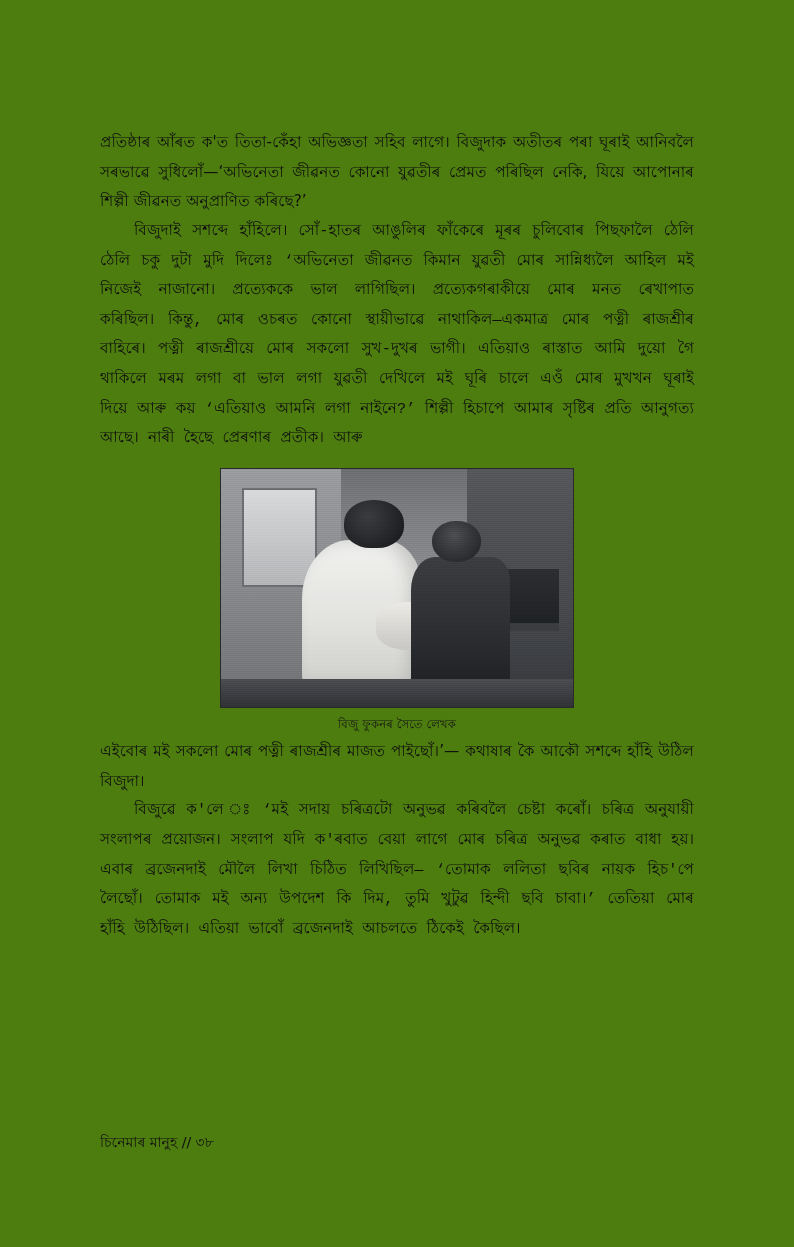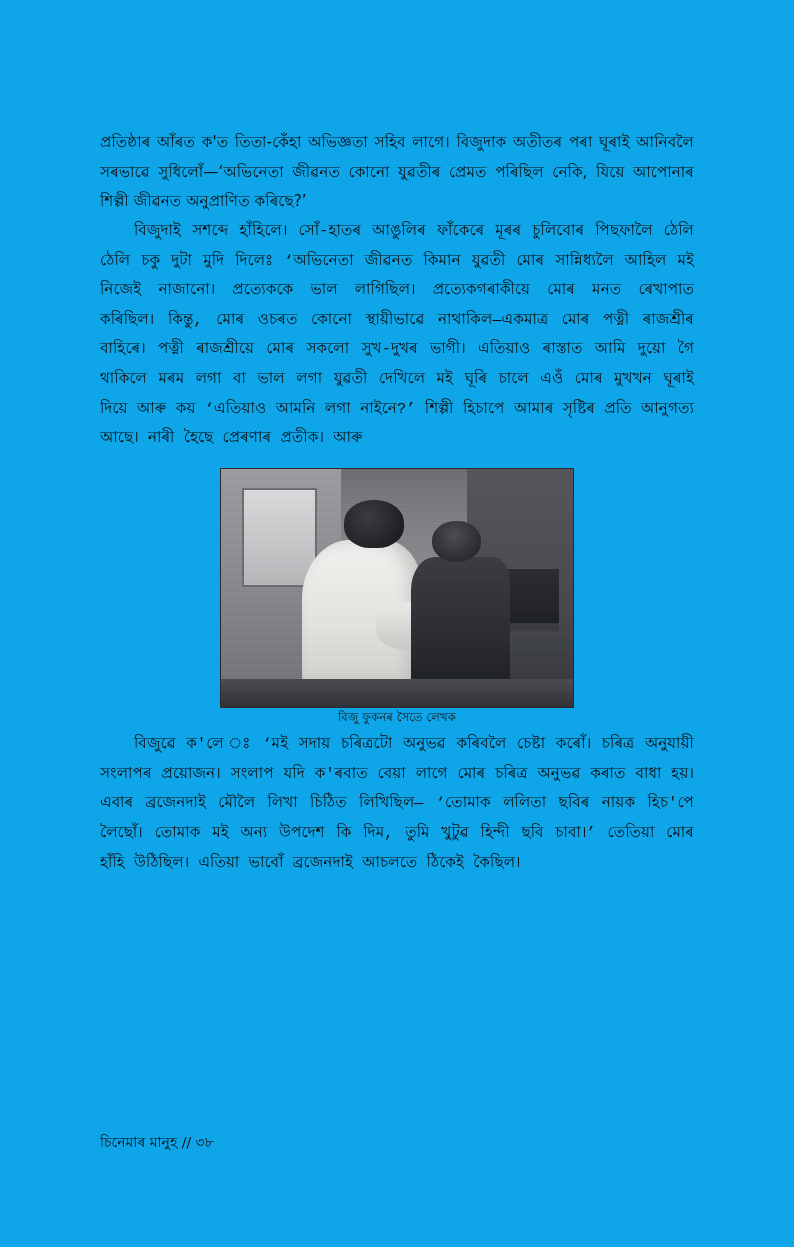--- a/index.html
+++ b/index.html
@@ -11,21 +11,21 @@
     width: 794px;
     height: 1247px;
     position: relative;
     font-family: "DejaVu Sans", sans-serif;
     color: #111111;
     overflow: hidden;
   }
   .page {
     position: absolute;
     inset: 0;
-    background: #0ea5e9;
+    background: #4d7c0f;
   }
   .content {
     position: absolute;
     left: 100px;
     top: 128px;
     width: 594px;
   }
   p.para {
     margin: 0 0 0 0;
     font-size: 15.2px;
@@ -121,21 +121,21 @@
     background: linear-gradient(180deg, #4a4c50, #303236);
   }
   .ph-grain {
     position: absolute;
     inset: 0;
     background-image:
       repeating-linear-gradient(0deg, rgba(255,255,255,0.035) 0 1px, rgba(0,0,0,0.035) 1px 2px);
     mix-blend-mode: overlay;
   }
   .caption {
-    margin-top: 1px;
+    margin-top: 8px;
     font-size: 11.5px;
     color: #151515;
     text-align: center;
     letter-spacing: 0.2px;
   }
   .footer {
     position: absolute;
     left: 100px;
     bottom: 92px;
     font-size: 14px;
@@ -164,20 +164,21 @@
         <div class="ph-man-left-head"></div>
         <div class="ph-man-left-arm"></div>
         <div class="ph-man-right-body"></div>
         <div class="ph-man-right-head"></div>
         <div class="ph-floor"></div>
         <div class="ph-grain"></div>
       </div>
       <div class="caption">বিজু ফুকনৰ সৈতে লেখক</div>
     </div>
 
+    <p class="para">এইবোৰ মই সকলো মোৰ পত্নী ৰাজশ্ৰীৰ মাজত পাইছোঁ।’— কথাষাৰ কৈ আকৌ সশব্দে হাঁহি উঠিল বিজুদা।</p>
 
 
     <p class="para indent">বিজুৱে ক'লে ঃ ‘মই সদায় চৰিত্ৰটো অনুভৱ কৰিবলৈ চেষ্টা কৰোঁ। চৰিত্ৰ অনুযায়ী সংলাপৰ প্ৰয়োজন। সংলাপ যদি ক'ৰবাত বেয়া লাগে মোৰ চৰিত্ৰ অনুভৱ কৰাত বাধা হয়। এবাৰ ব্ৰজেনদাই মৌলৈ লিখা চিঠিত লিখিছিল— ‘তোমাক ললিতা ছবিৰ নায়ক হিচ'পে লৈছোঁ। তোমাক মই অন্য উপদেশ কি দিম, তুমি খুটুৱ হিন্দী ছবি চাবা।’ তেতিয়া মোৰ হাঁহি উঠিছিল। এতিয়া ভাবোঁ ব্ৰজেনদাই আচলতে ঠিকেই কৈছিল।</p>
 
   </div>
 
   <div class="footer">চিনেমাৰ মানুহ // ৩৮</div>
 
 </div>
 

